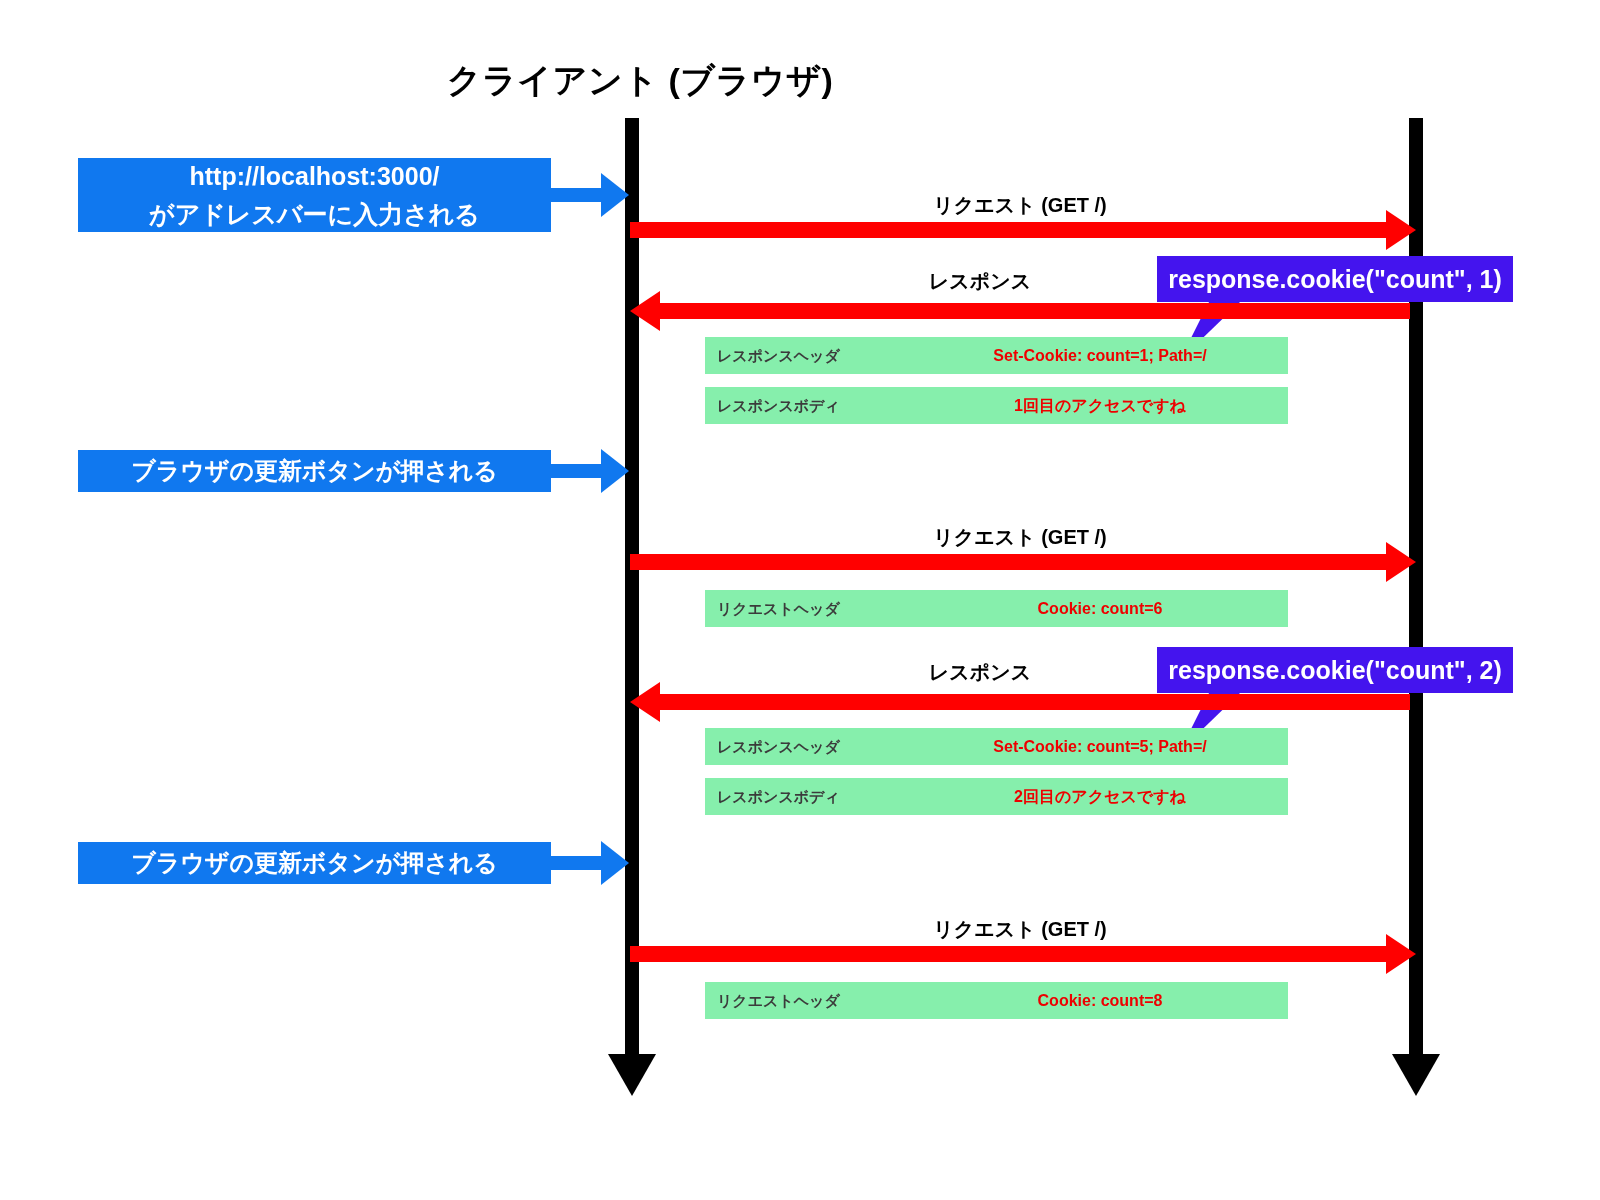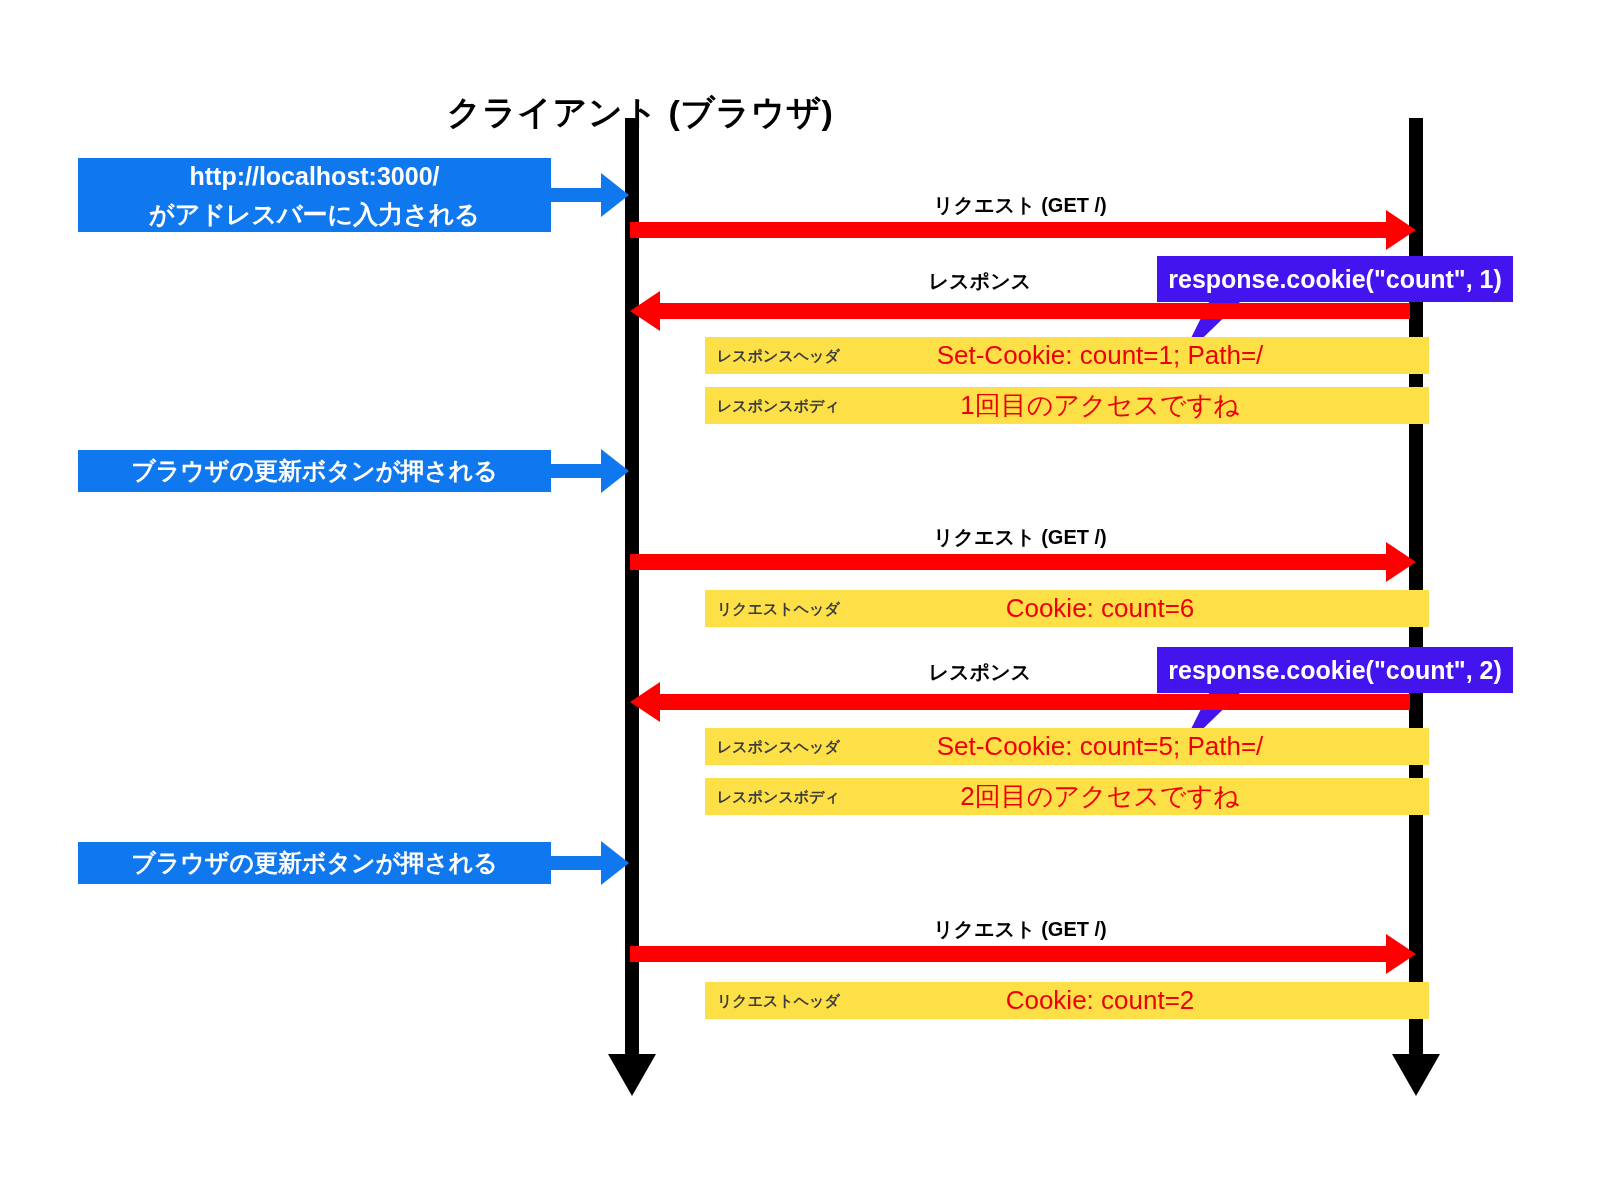--- a/index.html
+++ b/index.html
@@ -21,21 +21,21 @@
   
   .participant-label {
     position: absolute;
     font-weight: bold;
     font-size: 34px;
     color: #000000;
     white-space: nowrap;
     text-align: center;
     letter-spacing: 0.5px;
   }
-  #client-label { left: 380px; top: 58px; width: 520px; margin-top: 32px; }
+  #client-label { left: 380px; top: 58px; width: 520px; }
   #server-label { left: 1280px; top: 58px; width: 260px; }
 
   
   .lifeline {
     position: absolute;
     width: 14px;
     background: #000000;
   }
   #client-lifeline { left: 625px; top: 118px; height: 942px; }
   #server-lifeline { left: 1409px; top: 118px; height: 942px; }
@@ -110,45 +110,45 @@
     color: #000000;
     font-weight: bold;
     font-size: 20px;
     white-space: nowrap;
     text-align: center;
   }
 
   
   .gray-row {
     position: absolute;
-    background: #fde047;
+    background: #86efac;
     left: 705px;
-    width: 724px;
+    width: 583px;
     height: 37px;
   }
   .gray-row-label {
     position: absolute;
     left: 12px;
     top: 0;
     height: 37px;
     line-height: 37px;
     font-size: 15px;
     font-weight: bold;
     color: #3b3b3b;
     white-space: nowrap;
   }
   .gray-row-value {
     position: absolute;
     left: 180px;
     top: 0;
     width: 430px;
     height: 37px;
     line-height: 37px;
-    font-size: 26px;
-    font-weight: normal;
+    font-size: 16px;
+    font-weight: bold;
     color: #ee0000;
     text-align: center;
     white-space: nowrap;
   }
 
   
   .callout {
     position: absolute;
     background: #4414ee;
     color: #ffffff;
@@ -246,16 +246,16 @@
   </div>
   <div class="blue-arrow-shaft" style="left:551px; top:856px; width:60px;"></div>
   <div class="blue-arrow-head" style="left:601px; top:841px;"></div>
 
   <div class="red-label" style="left:800px; top:916px; width:440px;">リクエスト (GET /)</div>
   <div class="red-shaft" style="left:630px; top:946px; width:758px;"></div>
   <div class="red-head-right" style="left:1386px; top:934px;"></div>
 
   <div class="gray-row" style="top:982px;">
     <span class="gray-row-label">リクエストヘッダ</span>
-    <span class="gray-row-value">Cookie: count=2</span>
+    <span class="gray-row-value">Cookie: count=8</span>
   </div>
 
 </div>
 
 </body></html>

